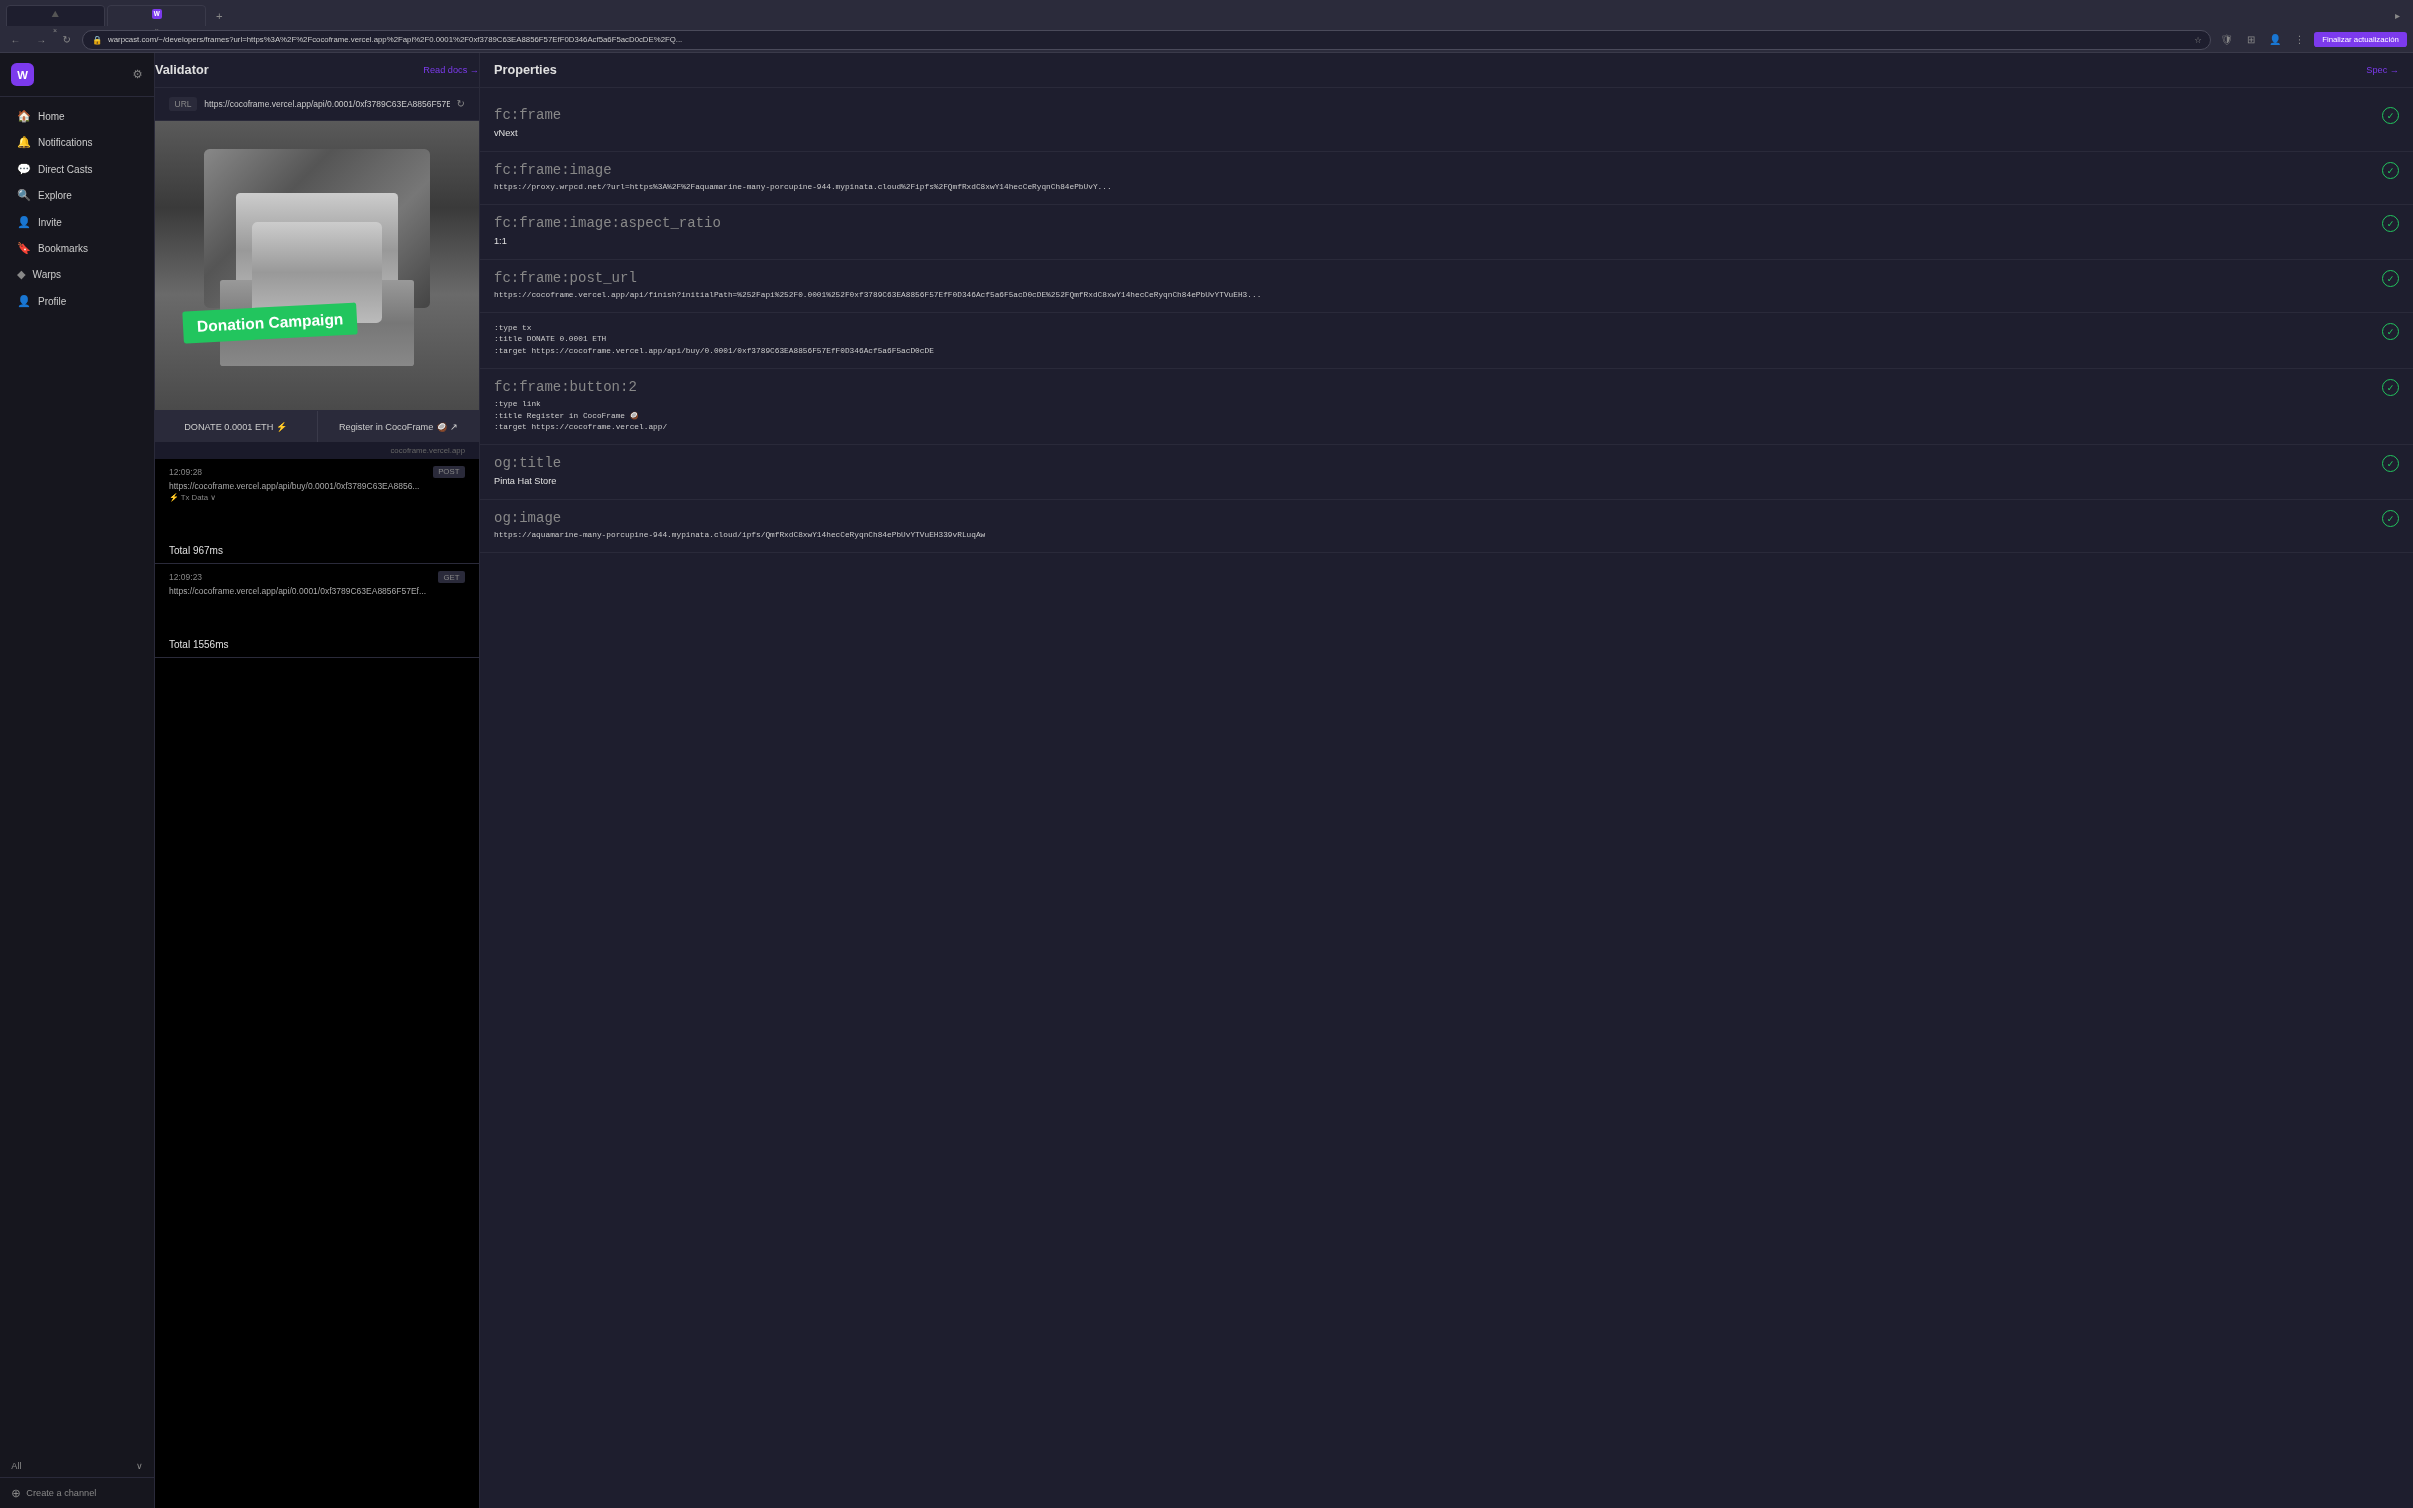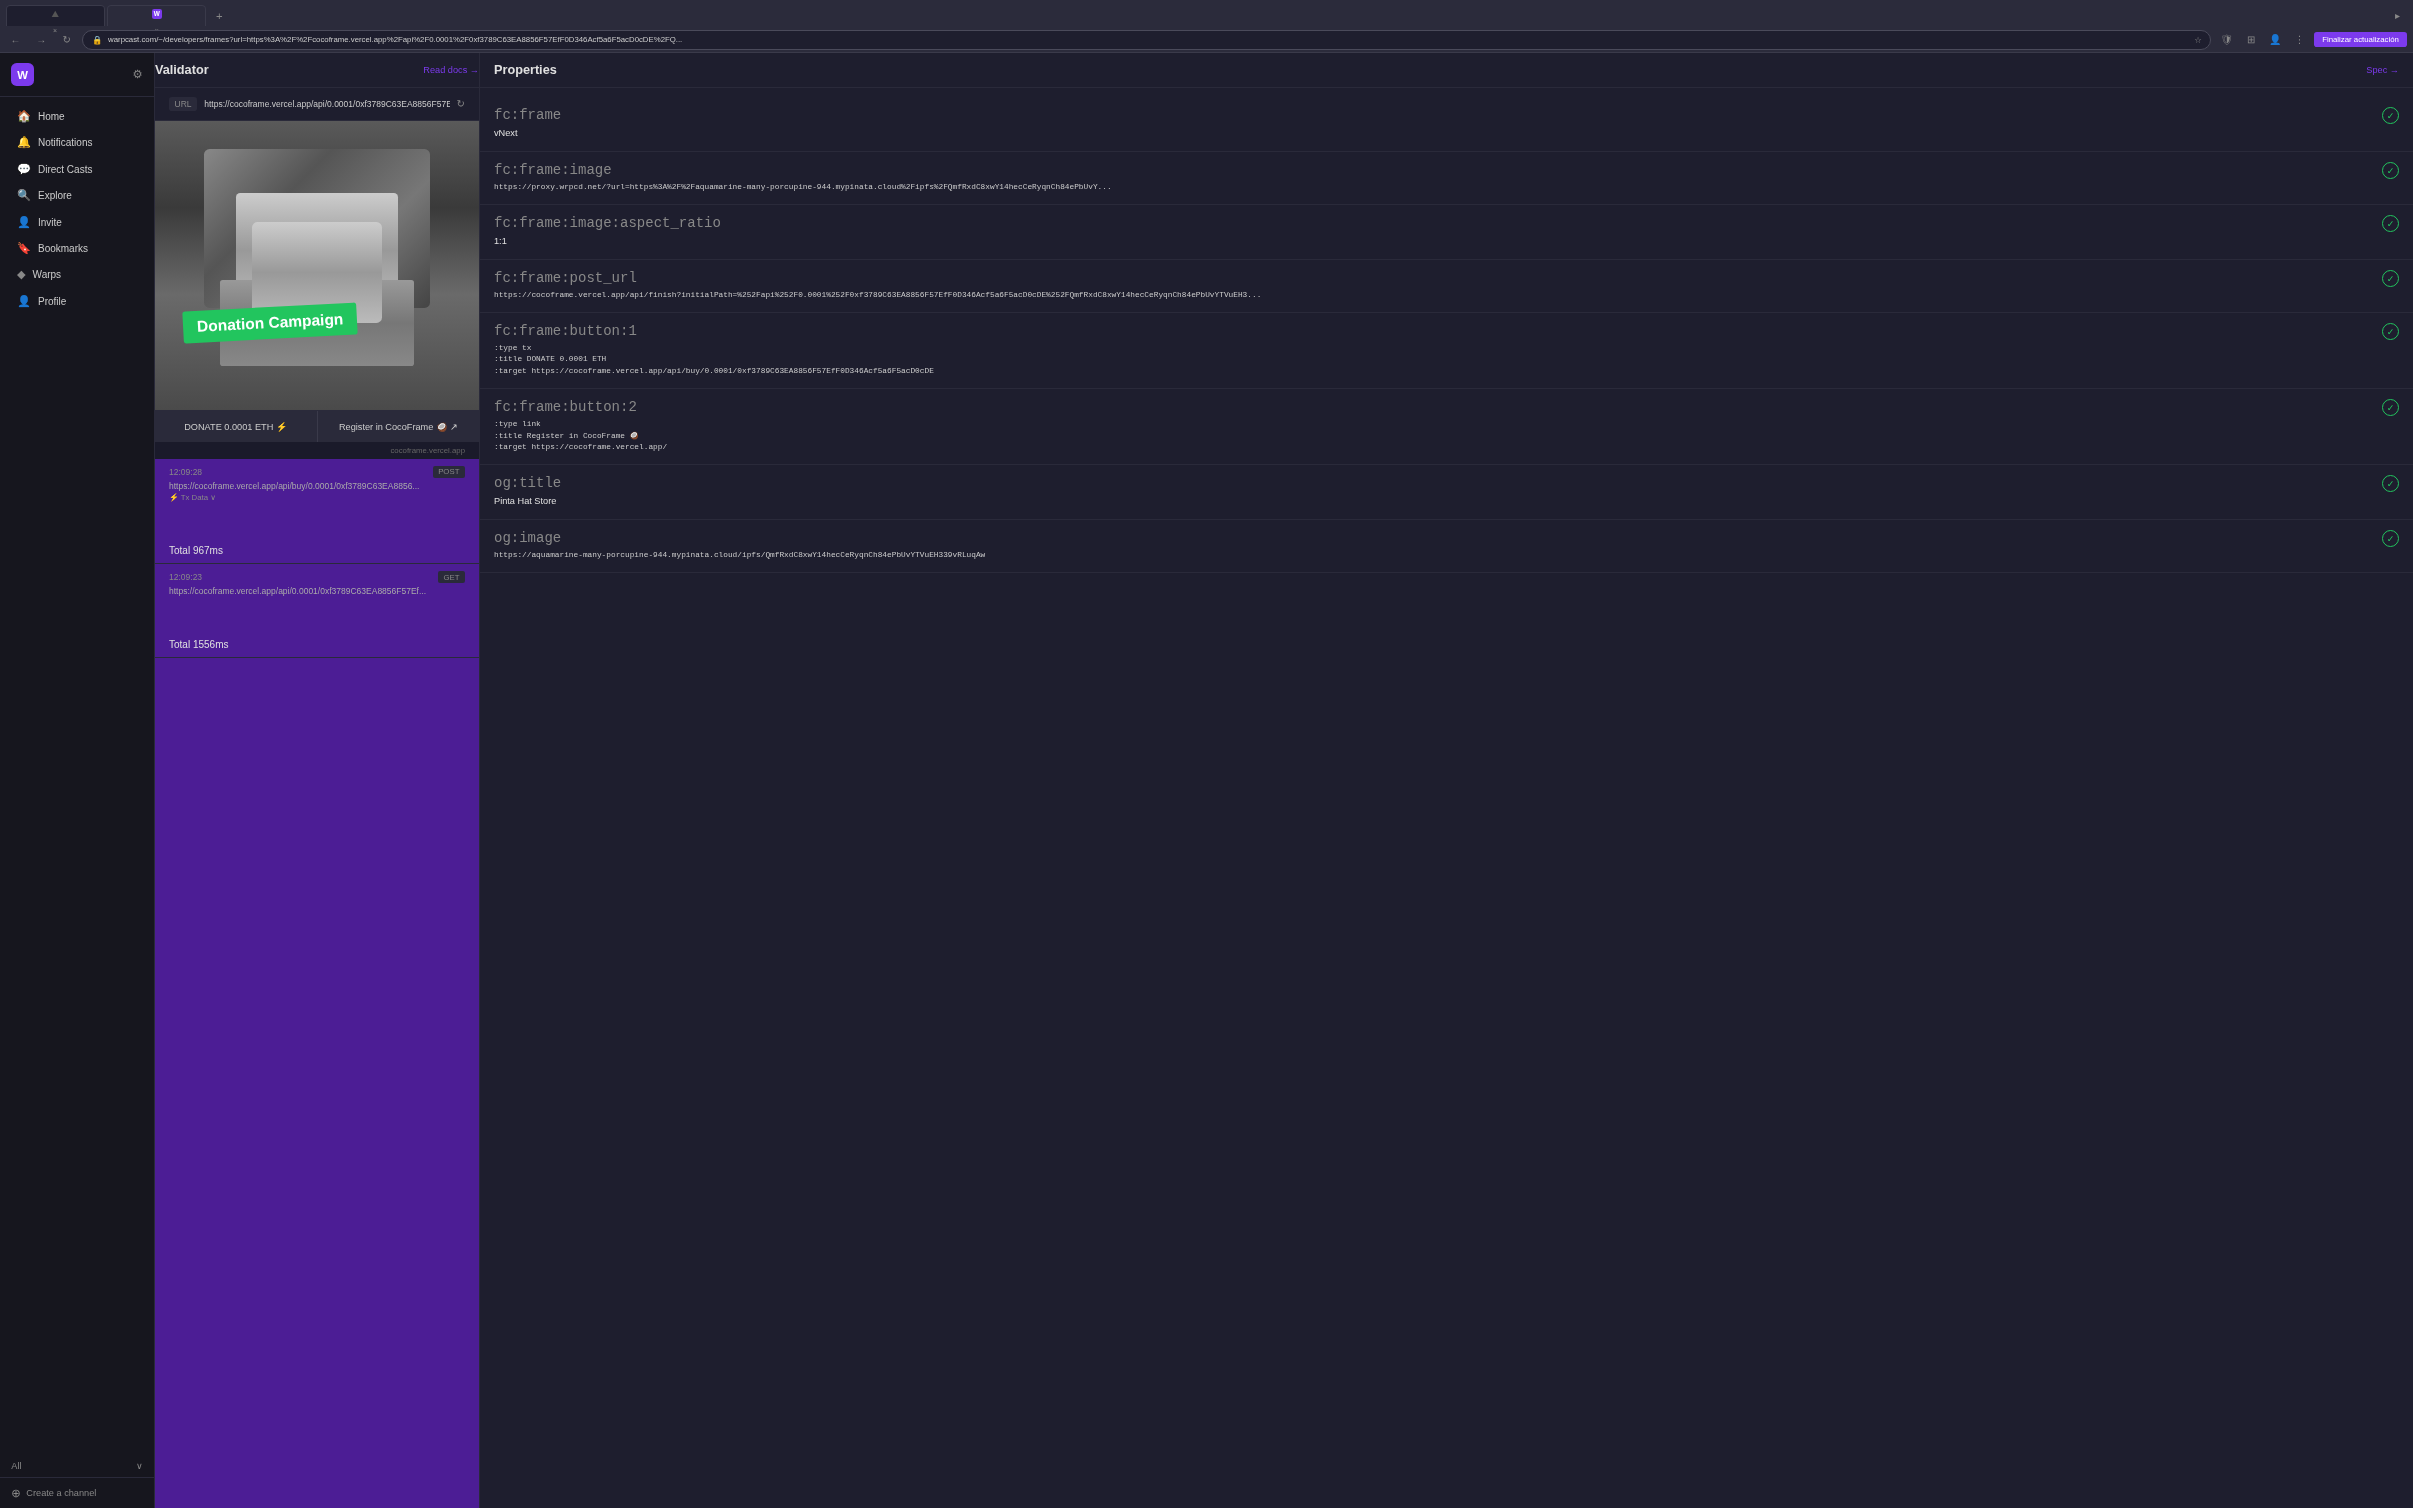--- a/index.html
+++ b/index.html
@@ -340,21 +340,21 @@
       padding: 4.2px 14px;
       font-size: 7.8px;
       color: #666;
       background: #1a1a2a;
     }
 
     
     .log-entries {
       flex: 1;
       overflow-y: auto;
-      background: #4c1d95;
+      background: #000000;
     }
     .log-entry {
       padding: 7px 14px;
       border-bottom: 0.7px solid #2a2a3a;
     }
     .log-entry-header {
       display: flex;
       align-items: center;
       justify-content: space-between;
       margin-bottom: 2.8px;
@@ -687,21 +687,20 @@
         <div class="property-item">
           <div class="property-content">
             <div class="property-key">fc:frame:post_url</div>
             <div class="property-value monospace">https://cocoframe.vercel.app/api/finish?initialPath=%252Fapi%252F0.0001%252F0xf3789C63EA8856F57EfF0D346Acf5a6F5acD0cDE%252FQmfRxdC8xwY14hecCeRyqnCh84ePbUvYTVuEH3...</div>
           </div>
           <div class="check-icon">✓</div>
         </div>
 
         <div class="property-item">
           <div class="property-content">
-            <div class="property-key">fc:frame:button:1</div>
             <div class="property-value monospace" style="white-space:pre-line;">:type tx
 :title DONATE 0.0001 ETH
 :target https://cocoframe.vercel.app/api/buy/0.0001/0xf3789C63EA8856F57EfF0D346Acf5a6F5acD0cDE</div>
           </div>
           <div class="check-icon">✓</div>
         </div>
 
         <div class="property-item">
           <div class="property-content">
             <div class="property-key">fc:frame:button:2</div>

